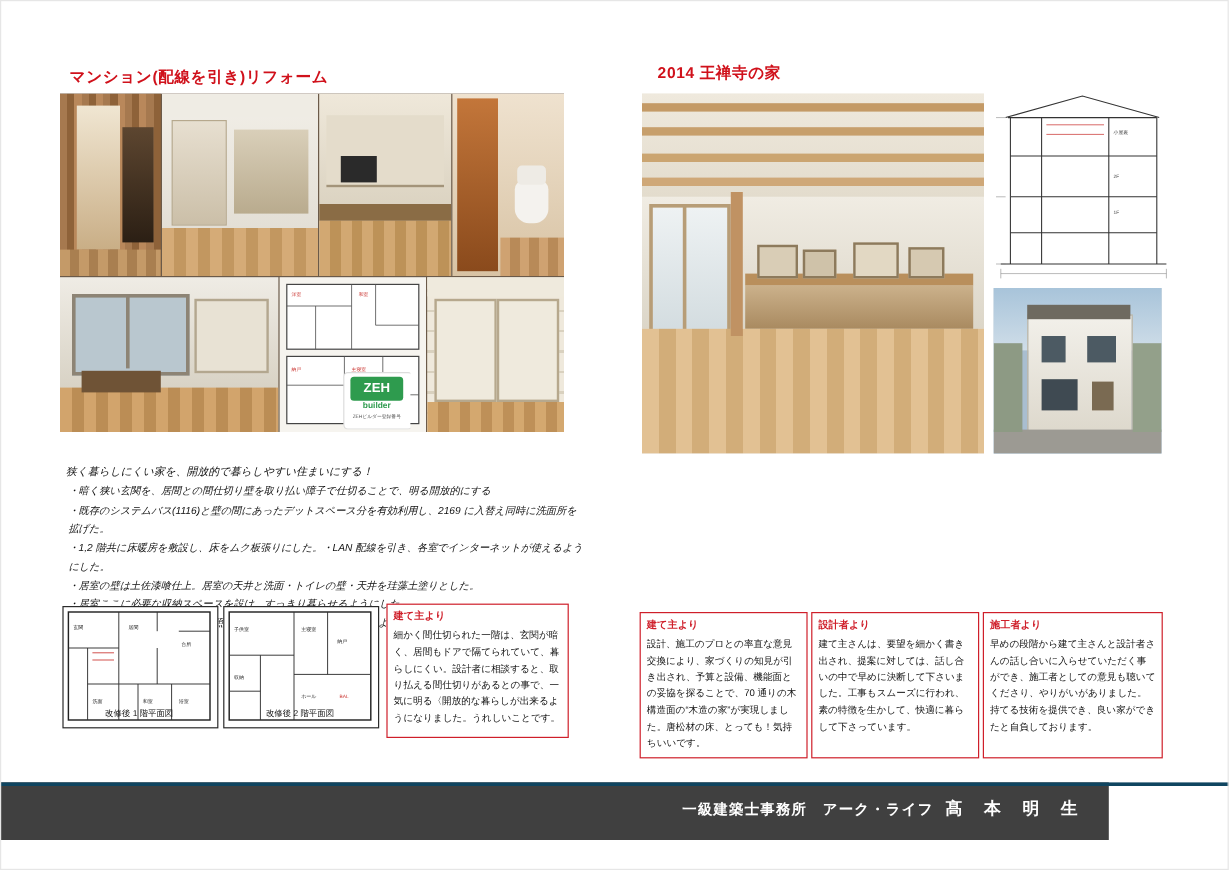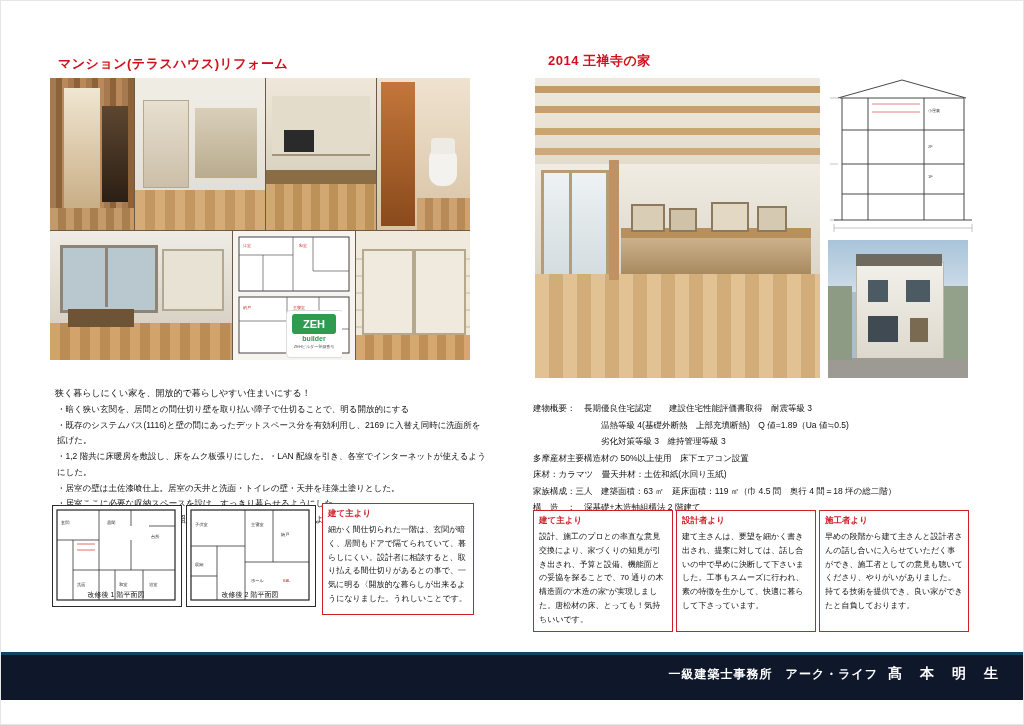--- a/index.html
+++ b/index.html
@@ -48,20 +48,21 @@
   
   #section{left:828px;top:78px;width:150px;height:155px;background:#ffffff;}
 
   
   .body-text{
     position:absolute;
     font-size:8.5px;
     line-height:1.85;
     color:#111;
     white-space:pre-line;
+    font-style:italic;
   }
   #left-lead{left:55px;top:385px;width:420px;}
   #left-bullets{left:57px;top:402px;width:430px;}
 
   #right-spec{left:533px;top:400px;width:440px;font-size:8.5px;line-height:1.95;white-space:pre-line;}
 
   
   .plan{position:absolute;background:#fff;border:1px solid #2b2b2b;}
   #plan1{left:52px;top:505px;width:128px;height:100px;}
   #plan2{left:186px;top:505px;width:128px;height:100px;}
@@ -89,39 +90,39 @@
   .cbox .ctext{
     color:#111;font-size:8px;line-height:1.72;display:block;white-space:pre-line;
   }
   #cbox-left{left:322px;top:503px;width:152px;height:112px;}
   #cbox-a{left:533px;top:510px;width:140px;height:122px;}
   #cbox-b{left:676px;top:510px;width:140px;height:122px;}
   #cbox-c{left:819px;top:510px;width:150px;height:122px;}
 
   
   #footer{
-    position:absolute;left:0;top:652px;width:1024px;height:48px;
-    background:#0f172a;
+    position:absolute;left:0;top:652px;width:924px;height:48px;
+    background:#404040;
   }
   #footer .bar-top{position:absolute;left:0;top:0;width:1024px;height:3px;background:#0f4560;}
   #footer-text{
     position:absolute;right:24px;top:13px;color:#ffffff;font-size:12px;letter-spacing:1px;
     font-weight:bold;
   }
   #footer-name{font-size:14px;letter-spacing:2px;margin-left:10px;}
 
   
   .edge{position:absolute;left:0;top:0;width:1024px;height:725px;border:1px solid #e6e6e6;box-sizing:border-box;pointer-events:none;}
 </style>
 </head>
 <body>
 
 <div class="page">
 
-  <div class="title title-left">マンション(テラスハウス)リフォーム</div>
+  <div class="title title-left">マンション(配線を引き)リフォーム</div>
 
   <div class="ph" id="collage">
 
     <div class="cell wood-v" style="left:0;top:0;width:84px;height:152px;">
       <div style="position:absolute;left:14px;top:10px;width:36px;height:120px;background:linear-gradient(180deg,#f0e6d2,#c9ae86);"></div>
       <div style="position:absolute;left:52px;top:28px;width:26px;height:96px;background:linear-gradient(180deg,#5d4630,#2b1f14);"></div>
       <div style="position:absolute;left:0;top:130px;width:84px;height:22px;background:repeating-linear-gradient(90deg,#c49a68 0 8px,#a97f50 8px 16px);"></div>
     </div>
     <div class="cell wall-white" style="left:85px;top:0;width:130px;height:152px;">
       <div style="position:absolute;left:0;top:0;width:130px;height:20px;background:#efece4;"></div>
@@ -294,27 +295,20 @@
     <div style="position:absolute;left:28px;top:14px;width:86px;height:12px;background:#6e6a60;"></div>
     <div style="position:absolute;left:40px;top:40px;width:20px;height:22px;background:#4c5a63;"></div>
     <div style="position:absolute;left:78px;top:40px;width:24px;height:22px;background:#4c5a63;"></div>
     <div style="position:absolute;left:40px;top:76px;width:30px;height:26px;background:#3f4a52;"></div>
     <div style="position:absolute;left:82px;top:78px;width:18px;height:24px;background:#7a6a52;"></div>
     <div style="position:absolute;left:0;top:118px;width:140px;height:20px;background:#9c9a93;"></div>
     <div style="position:absolute;left:0;top:46px;width:24px;height:74px;background:#8d9a84;"></div>
     <div style="position:absolute;left:116px;top:46px;width:24px;height:74px;background:#93a08a;"></div>
   </div>
 
-  <div class="body-text" id="right-spec">建物概要：　長期優良住宅認定　　建設住宅性能評価書取得　耐震等級 3
-　　　　　　　　温熱等級 4(基礎外断熱　上部充填断熱)　Q 値=1.89（Ua 値≒0.5)
-　　　　　　　　劣化対策等級 3　維持管理等級 3
-多摩産材主要構造材の 50%以上使用　床下エアコン設置
-床材：カラマツ　畳天井材：土佐和紙(水回り玉紙)
-家族構成：三人　建築面積：63 ㎡　延床面積：119 ㎡（巾 4.5 間　奥行 4 間＝18 坪の総二階）
-構　造　：　深基礎+木造軸組構法 2 階建て</div>
 
   <div class="cbox" id="cbox-a">
     <span class="chead">建て主より</span>
     <span class="ctext">設計、施工のプロとの率直な意見交換により、家づくりの知見が引き出され、予算と設備、機能面との妥協を探ることで、70 通りの木構造面の“木造の家”が実現しました。唐松材の床、とっても！気持ちいいです。</span>
   </div>
   <div class="cbox" id="cbox-c">
     <span class="chead">施工者より</span>
     <span class="ctext">早めの段階から建て主さんと設計者さんの話し合いに入らせていただく事ができ、施工者としての意見も聴いてくださり、やりがいがありました。持てる技術を提供でき、良い家ができたと自負しております。</span>
   </div>
   <div class="cbox" id="cbox-b">

